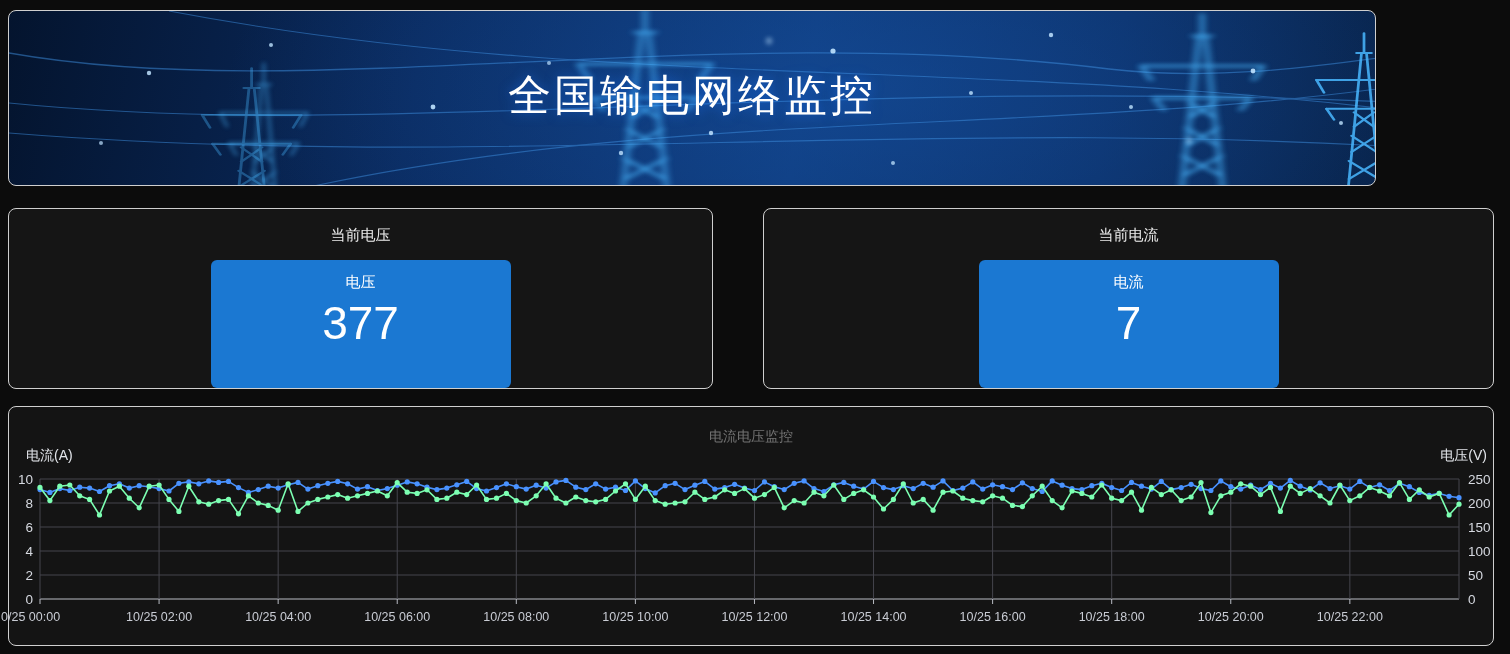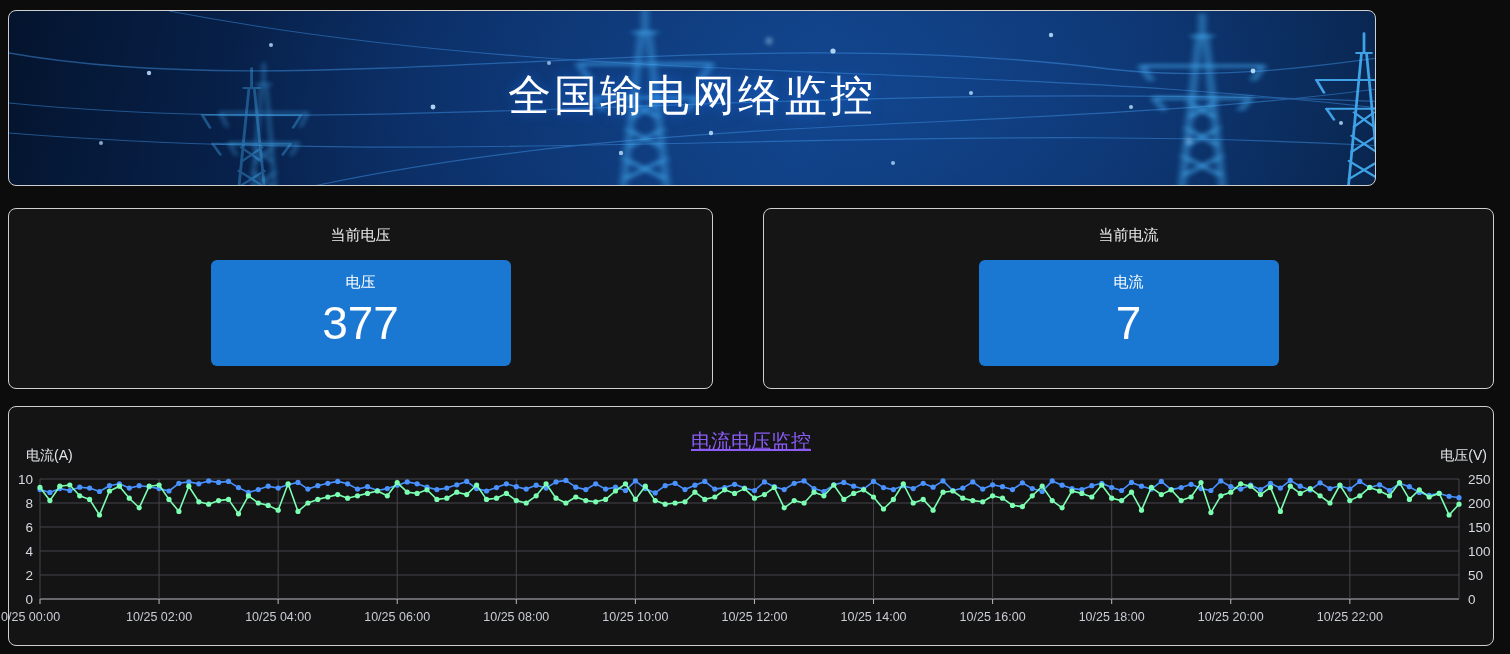--- a/index.html
+++ b/index.html
@@ -33,37 +33,37 @@
   
   .stat-row { position: absolute; left: 8px; top: 208px; width: 1486px; display: flex; gap: 50px; }
   .stat-card {
     height: 181px; background: #151515;
     border: 1px solid #cfcfcf; border-radius: 8px;
   }
   .stat-card.left  { width: 705px; }
   .stat-card.right { width: 731px; }
   .stat-title { text-align: center; margin-top: 17px; font-size: 15px; color: #ececec; }
   .gauge {
-    width: 300px; height: 106px; margin: 15px auto 0;
+    width: 300px; height: 128px; margin: 15px auto 0;
     background: #1b78d2; border-radius: 6px;
     text-align: center; color: #ffffff;
   }
   .gauge-label { padding-top: 13px; font-size: 15px; }
   .gauge-value { font-size: 46px; line-height: 1.35; }
 
   
   .chart-card {
     position: absolute; left: 8px; top: 406px;
     width: 1486px; height: 240px;
     background: #141414;
     border: 1px solid #cfcfcf; border-radius: 8px;
   }
   .chart-title {
     position: absolute; top: 21px; left: 0; width: 100%;
-    text-align: center; font-size: 20px; color: #8b5cf6; text-decoration: underline;
+    text-align: center; font-size: 14px; color: #737373;
   }
   #chart-svg { position: absolute; left: 0; top: 0; overflow: visible; }
 </style>
 </head>
 <body>
 
 <div class="banner">
   <svg width="1484" height="176" viewBox="0 0 1484 176">
     <defs>
       <g id="pylon" stroke="#49b8ff" fill="none" stroke-width="2.2" stroke-linecap="round">

